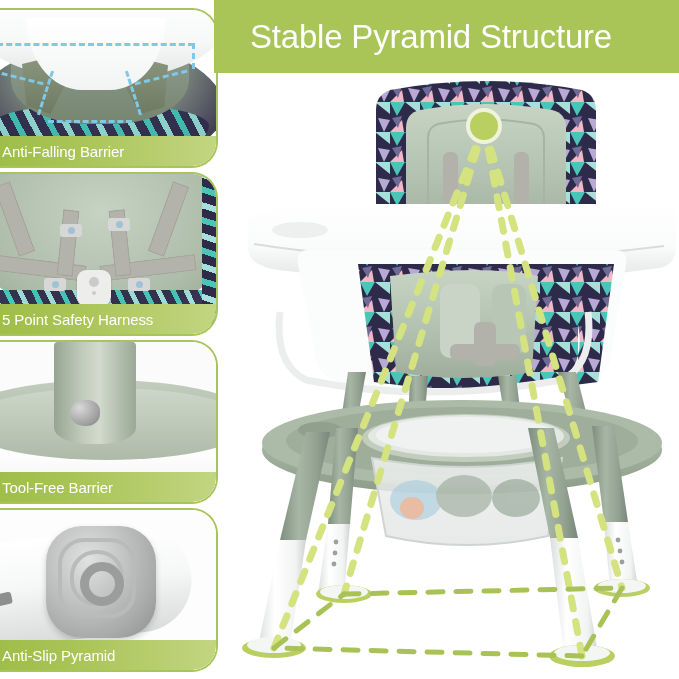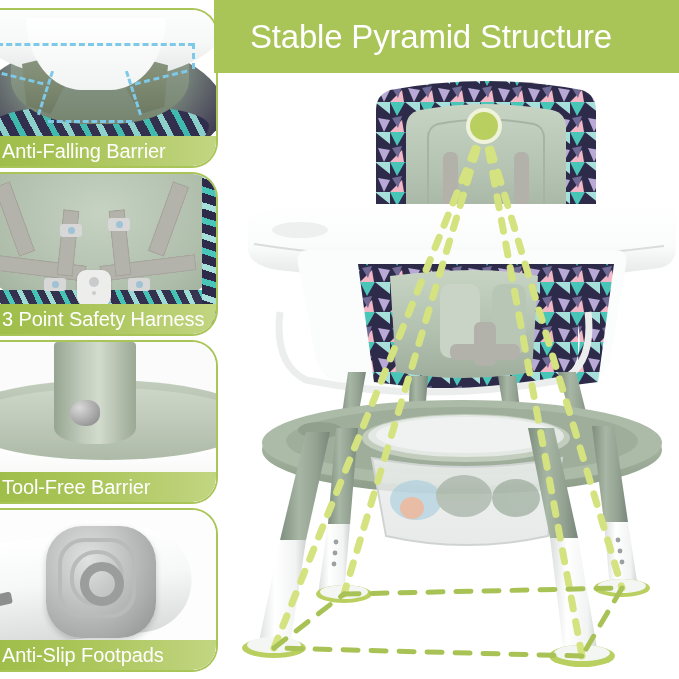--- a/index.html
+++ b/index.html
@@ -38,21 +38,21 @@
   .panel .photo{position:absolute;left:0;top:0;right:0;bottom:0;overflow:hidden;}
   .panel .caption{
     position:absolute;left:0;right:0;bottom:0;height:30px;
     background:linear-gradient(to right,#9dbc46 0%,#a9c457 40%,#c2d581 100%);
     border-bottom-right-radius:23px;
     display:flex;align-items:center;
     box-sizing:border-box;padding-left:20px;
     z-index:3;
   }
   .panel .caption span{
-    color:#ffffff;font-size:20px;white-space:nowrap;letter-spacing:-0.1px;
+    color:#ffffff;font-size:15px;white-space:nowrap;letter-spacing:-0.1px;
   }
 
   #panel1{top:8px;height:160px;}
   #panel2{top:172px;height:164px;}
   #panel3{top:340px;height:164px;}
   #panel4{top:508px;height:164px;}
 
   
   .p1-tray{
     position:absolute;left:-10px;top:-16px;width:255px;height:86px;
@@ -225,21 +225,21 @@
 
       <div class="adjuster" style="left:78px;top:50px;"></div>
       <div class="adjuster" style="left:126px;top:44px;"></div>
       <div class="adjuster" style="left:62px;top:104px;"></div>
       <div class="adjuster" style="left:146px;top:104px;"></div>
       <div class="adjuster" style="left:102px;top:134px;"></div>
 
       <div class="buckle-c" style="left:95px;top:96px;"></div>
     </div>
     <div class="caption">
-      <span>3 Point Safety Harness</span>
+      <span>5 Point Safety Harness</span>
     </div>
   </div>
 
   <div class="panel" id="panel3">
     <div class="photo">
       <div class="p3-bg"></div>
       <div class="p3-tray"></div>
       <div class="p3-tray-inner"></div>
       <div class="p3-post"></div>
       <div class="p3-knob"></div>
@@ -254,21 +254,21 @@
       <div class="p4-bg"></div>
       <div class="p4-leg"></div>
       <div class="p4-tab"></div>
       <div class="p4-pad">
         <div class="p4-ring" style="left:12px;top:12px;width:70px;height:72px;"></div>
         <div class="p4-ring" style="left:24px;top:24px;width:46px;height:48px;"></div>
         <div class="p4-ring" style="left:34px;top:36px;width:26px;height:26px;border-width:9px;border-color:#9b9d9d;"></div>
       </div>
     </div>
     <div class="caption">
-      <span>Anti-Slip Footpads</span>
+      <span>Anti-Slip Pyramid</span>
     </div>
   </div>
 
   <div id="product">
     <svg width="439" height="607" viewBox="0 0 439 607" xmlns="http://www.w3.org/2000/svg">
       <defs>
         <linearGradient id="cushion" x1="0" y1="0" x2="0" y2="1">
           <stop offset="0%" stop-color="#c7d4c4"></stop>
           <stop offset="55%" stop-color="#b2c1b0"></stop>
           <stop offset="100%" stop-color="#9fae9c"></stop>

